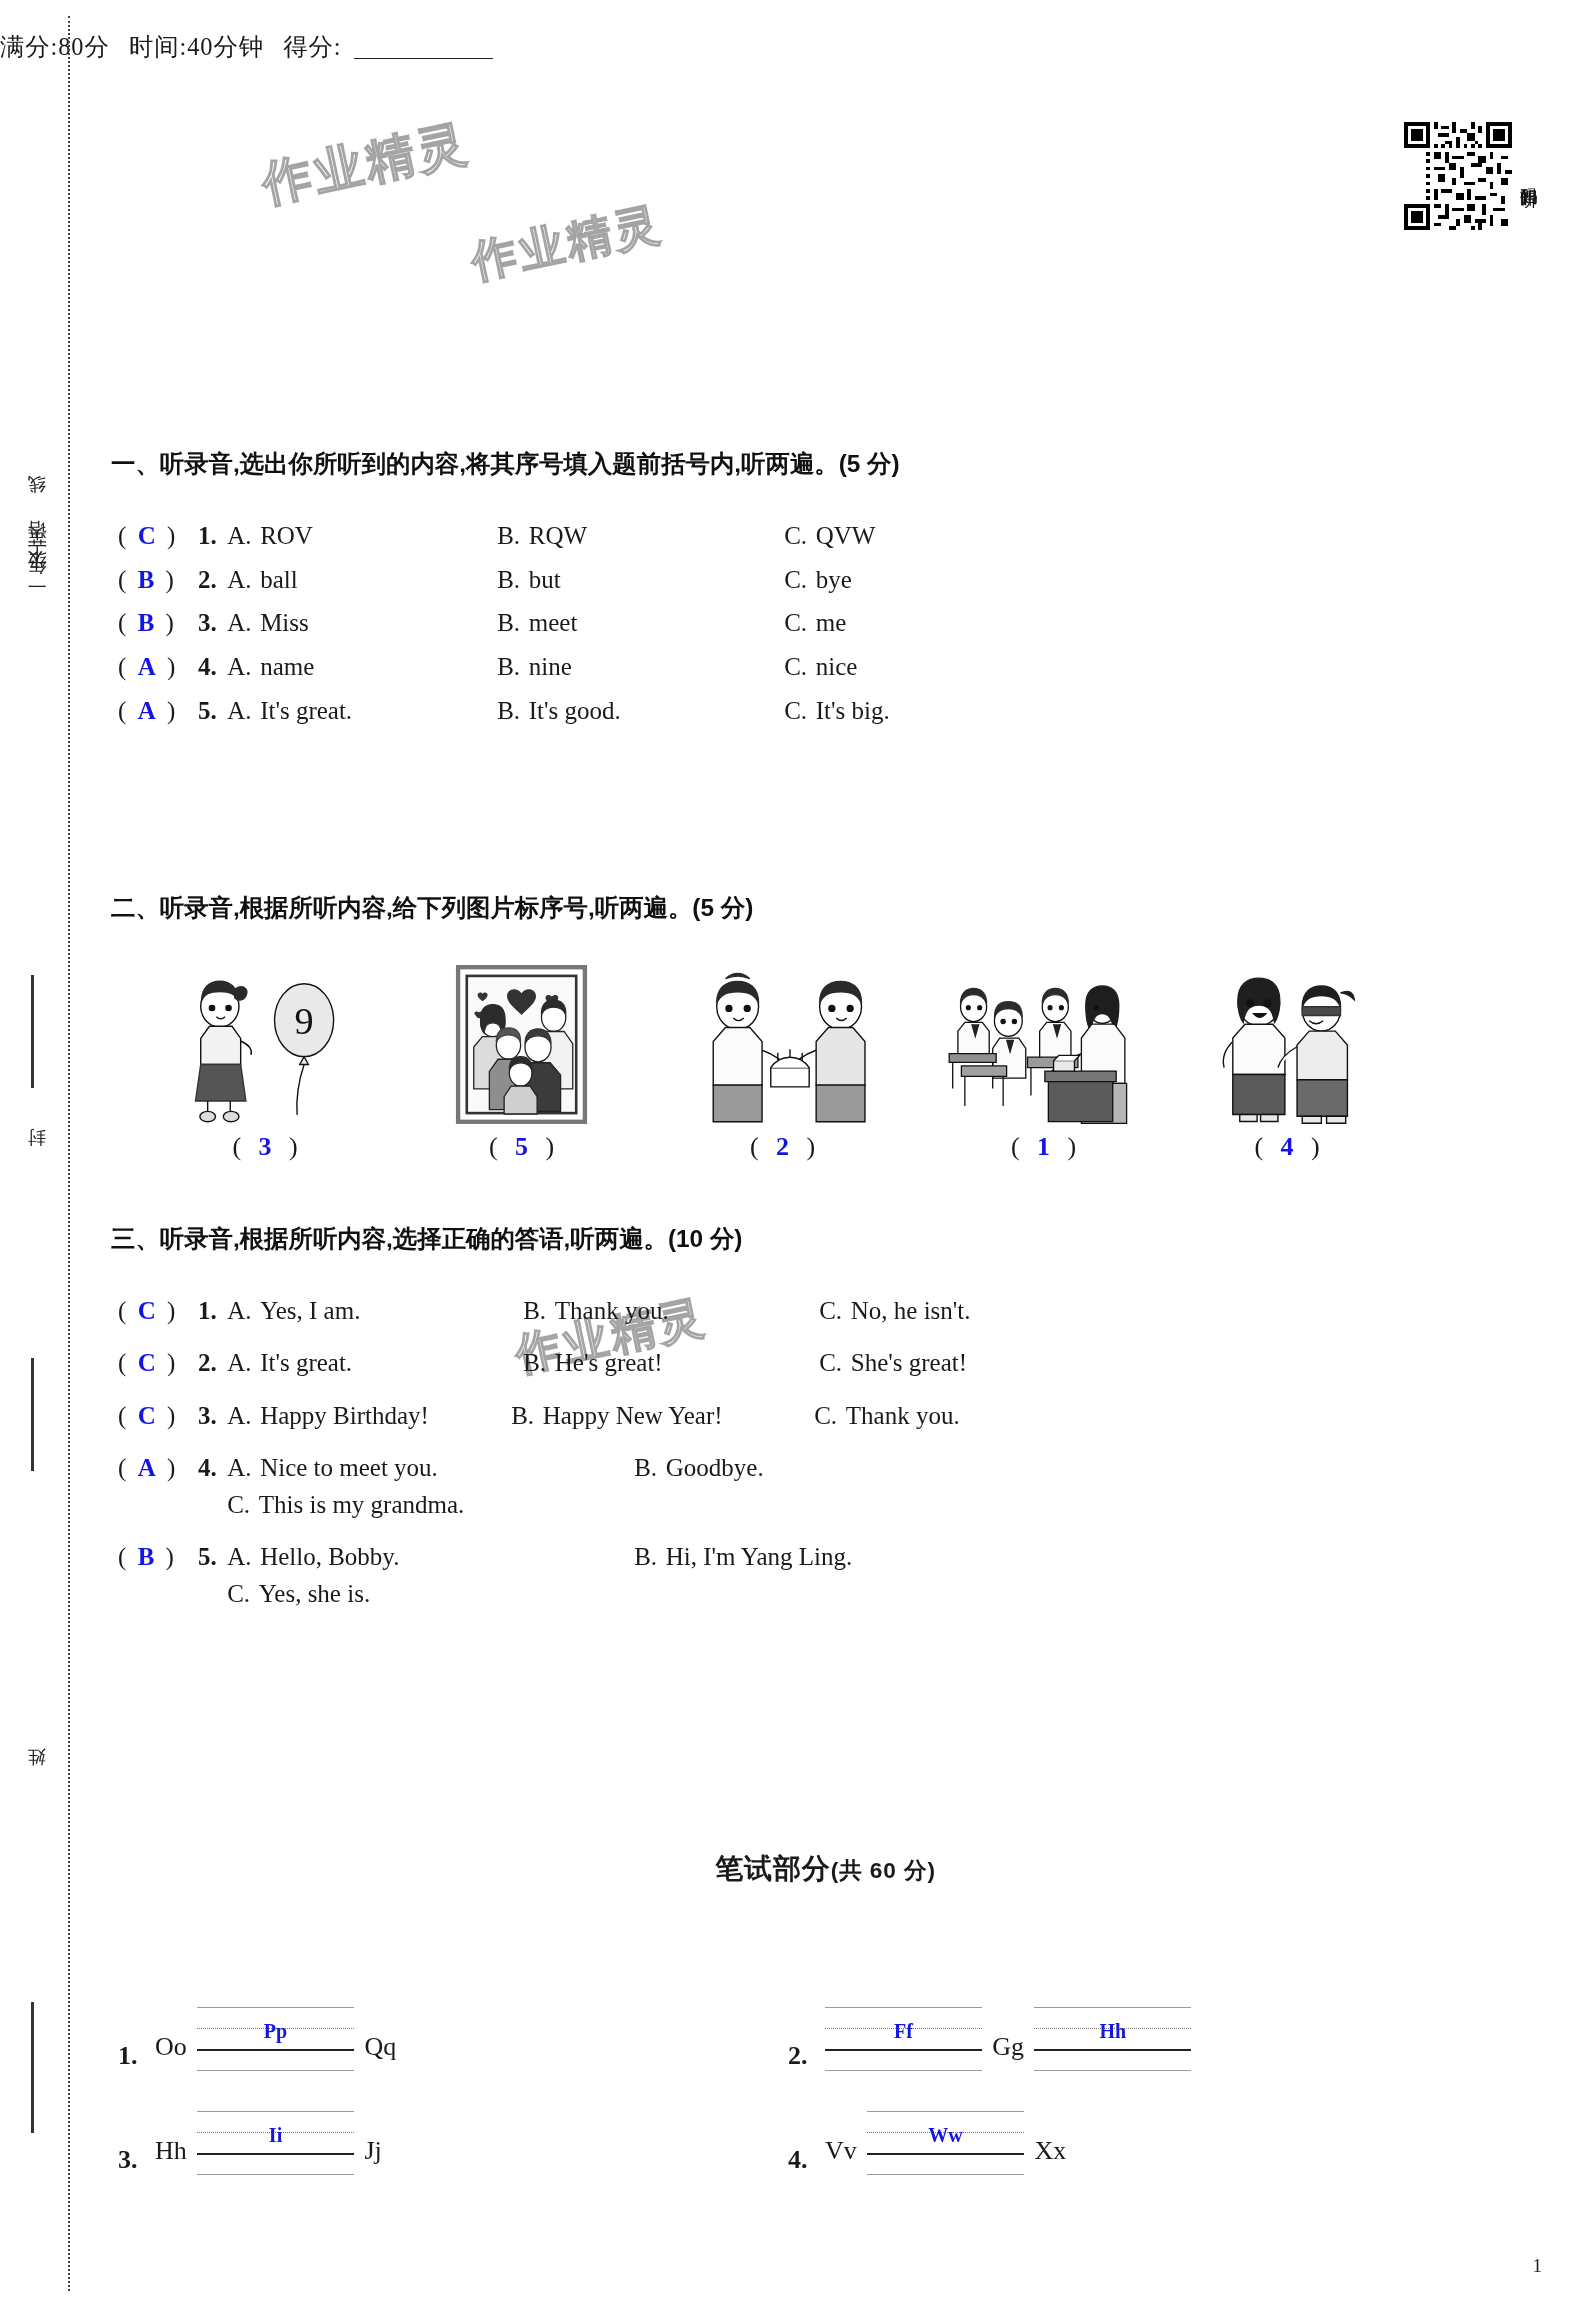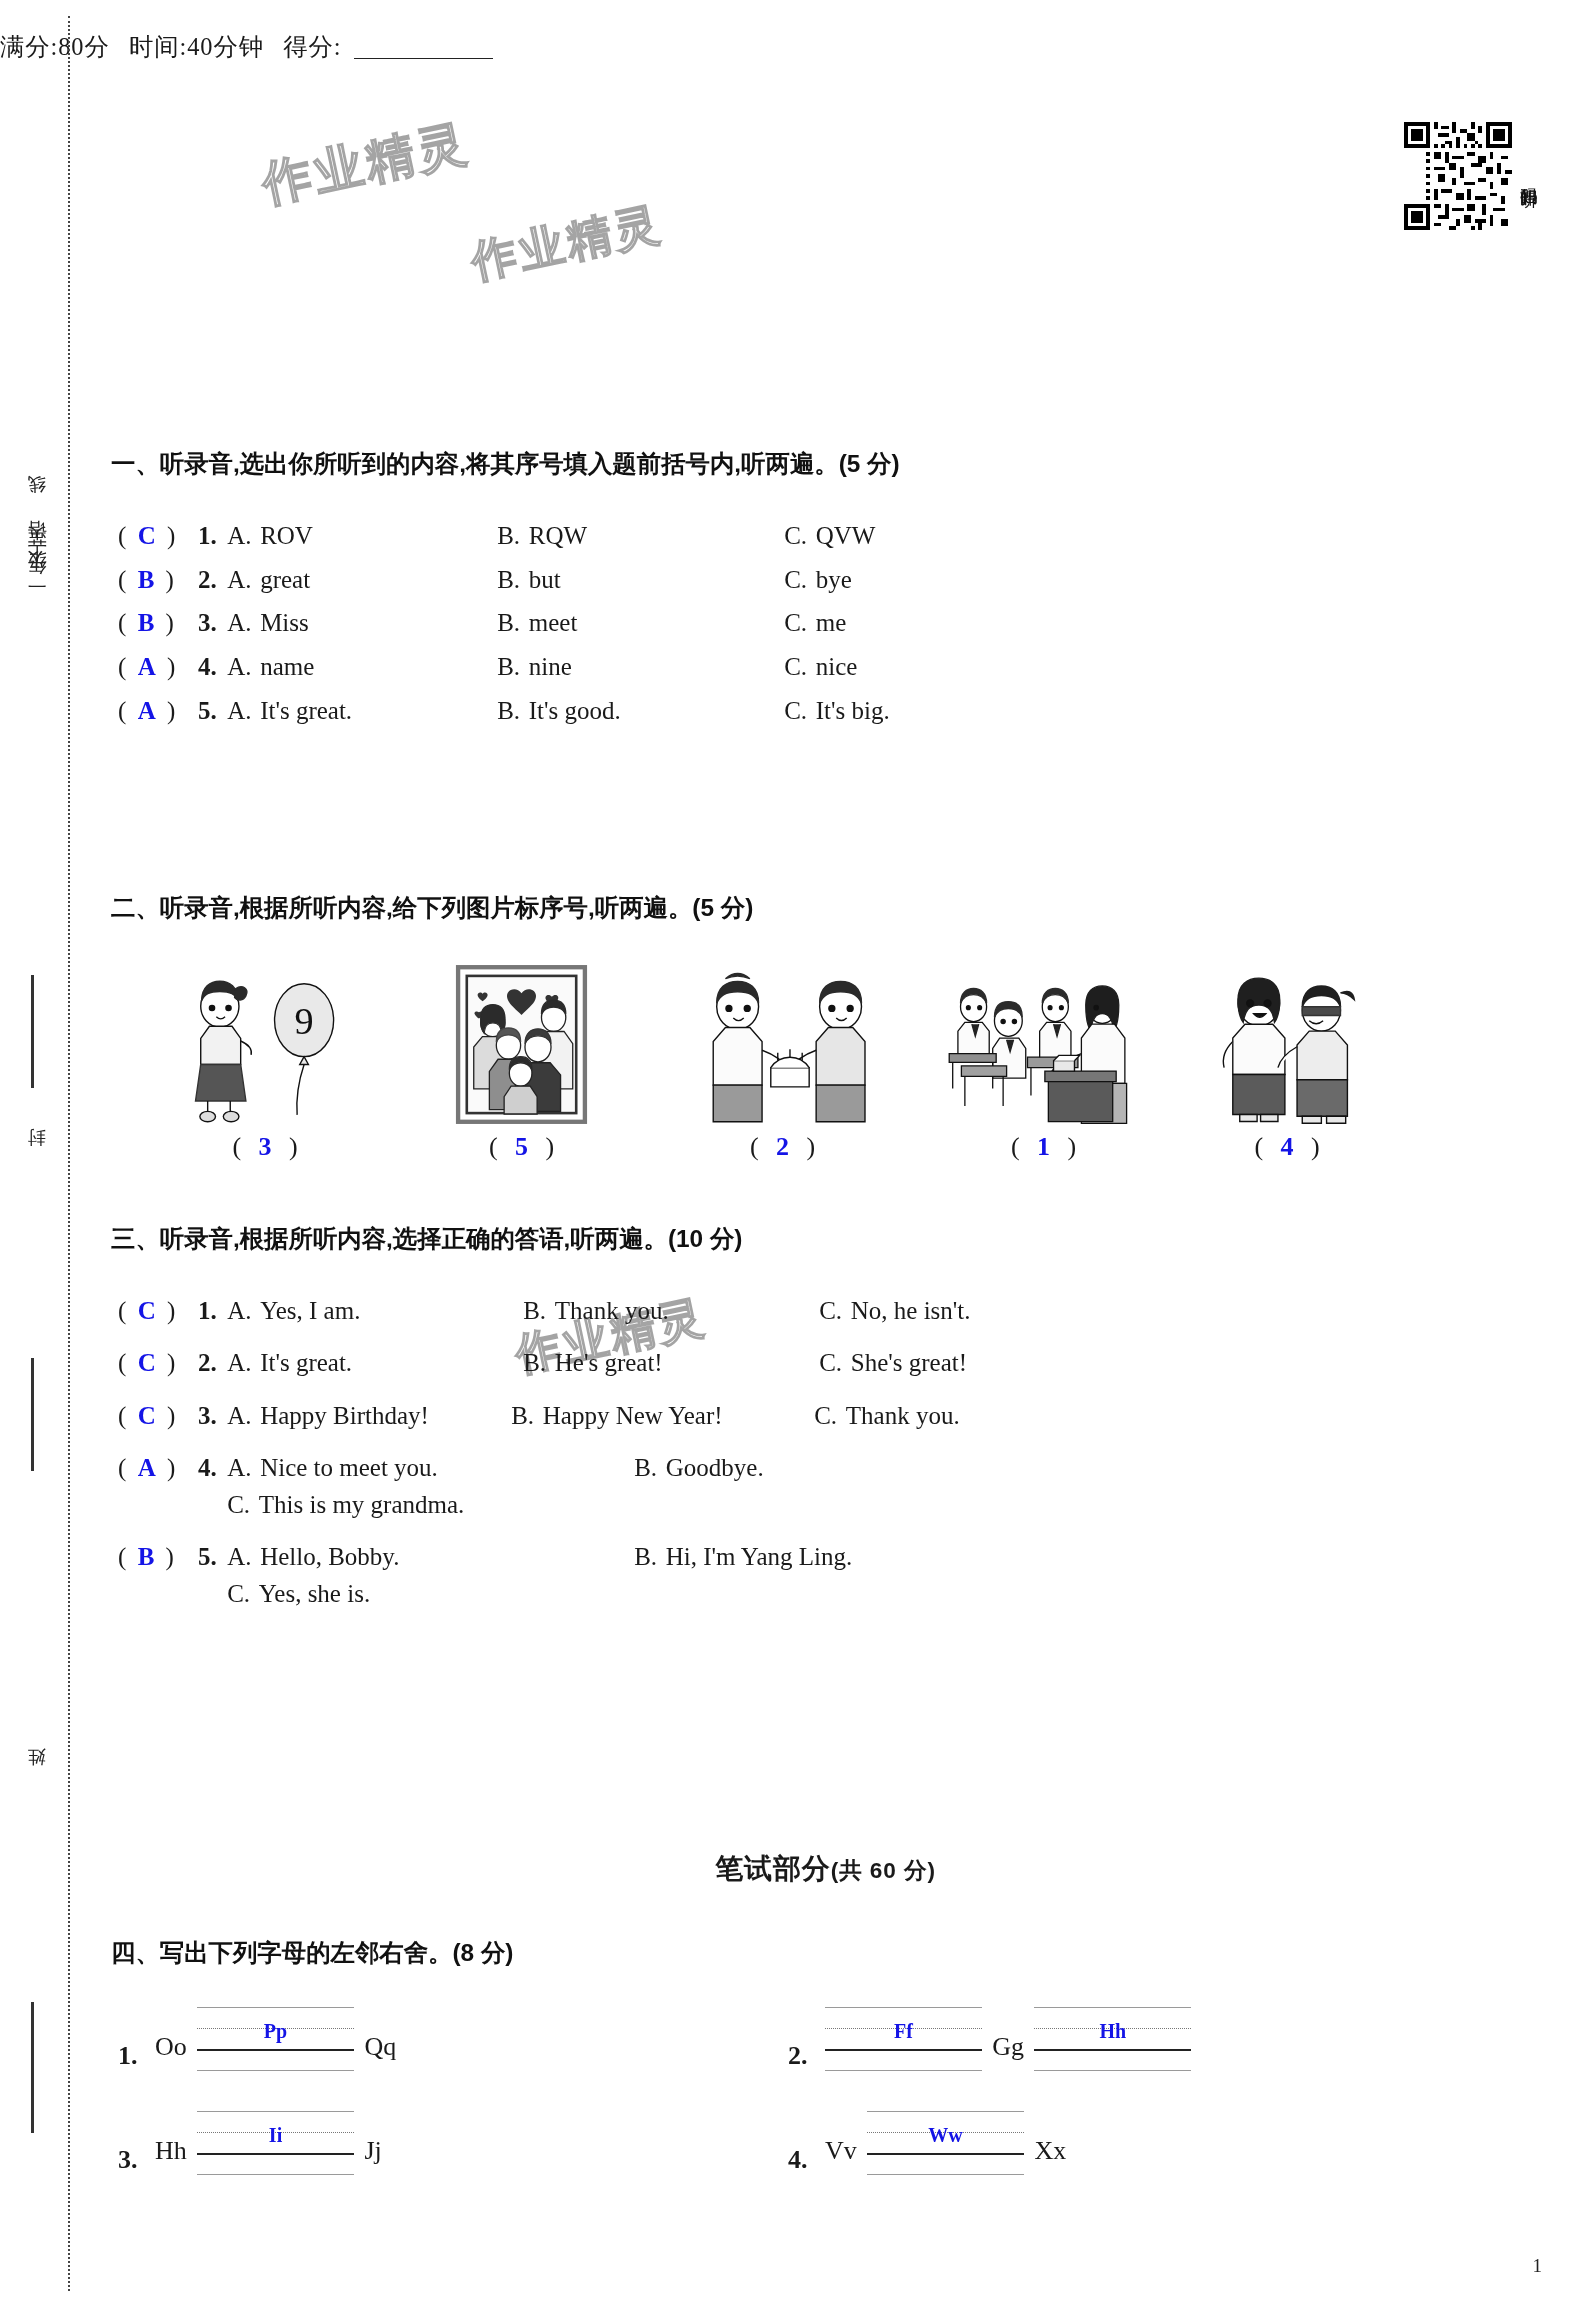--- a/index.html
+++ b/index.html
@@ -304,21 +304,21 @@
       <span class="bracket">(<span class="ans">C</span>)</span>
       <span class="qnum">1.</span>
       <span class="opt" style="width:270px;"><span class="lab">A.</span><span>ROV</span></span>
       <span class="opt" style="width:287px;"><span class="lab">B.</span><span>RQW</span></span>
       <span class="opt"><span class="lab">C.</span><span>QVW</span></span>
     </div>
 
     <div class="choice-row" style="margin-bottom:15.7px;">
       <span class="bracket">(<span class="ans">B</span>)</span>
       <span class="qnum">2.</span>
-      <span class="opt" style="width:270px;"><span class="lab">A.</span><span>great</span></span>
+      <span class="opt" style="width:270px;"><span class="lab">A.</span><span>ball</span></span>
       <span class="opt" style="width:287px;"><span class="lab">B.</span><span>but</span></span>
       <span class="opt"><span class="lab">C.</span><span>bye</span></span>
     </div>
 
     <div class="choice-row" style="margin-bottom:15.7px;">
       <span class="bracket">(<span class="ans">B</span>)</span>
       <span class="qnum">3.</span>
       <span class="opt" style="width:270px;"><span class="lab">A.</span><span>Miss</span></span>
       <span class="opt" style="width:287px;"><span class="lab">B.</span><span>meet</span></span>
       <span class="opt"><span class="lab">C.</span><span>me</span></span>
@@ -584,23 +584,20 @@
       <span class="opt"><span class="lab">C.</span><span>Yes, she is.</span></span>
     </div>
   </div>
 
   <div style="position:absolute;left:111px;right:52px;top:1850px;">
     <div class="part-banner">
       <span>笔试部分</span><span class="pts">(共 60 分)</span>
     </div>
   </div>
 
-  <div style="position:absolute;left:111px;right:35px;top:1937px;">
-    <div class="qhead">四、写出下列字母的左邻右舍。(8 分)</div>
-  </div>
 
   <div style="position:absolute;left:118px;right:35px;top:2007px;display:flex;">
     <div class="letter-row" style="width:670px;">
       <span class="lr-num">1.</span>
       <span class="lr-letter">Oo</span>
       <span class="guide">
         <span class="gl g1"></span>
         <span class="gl g2"></span>
         <span class="gl g3"></span>
         <span class="gl g4"></span>

